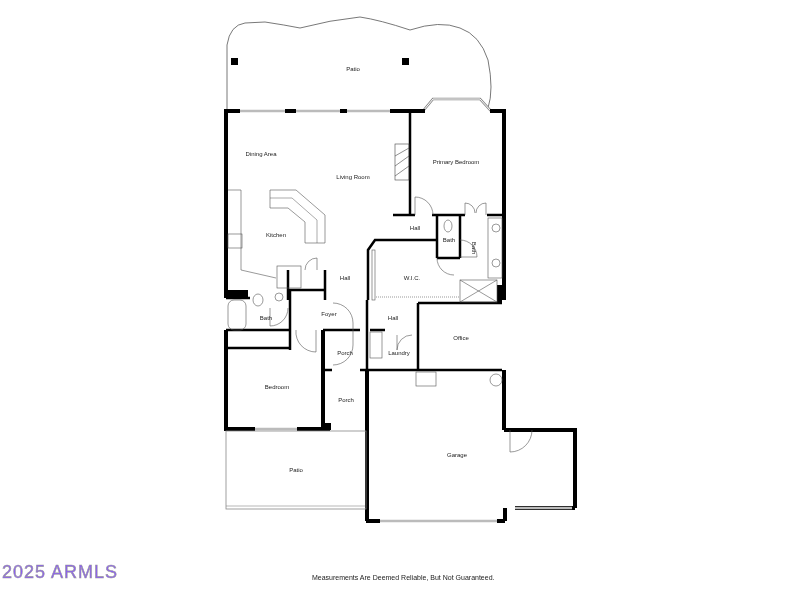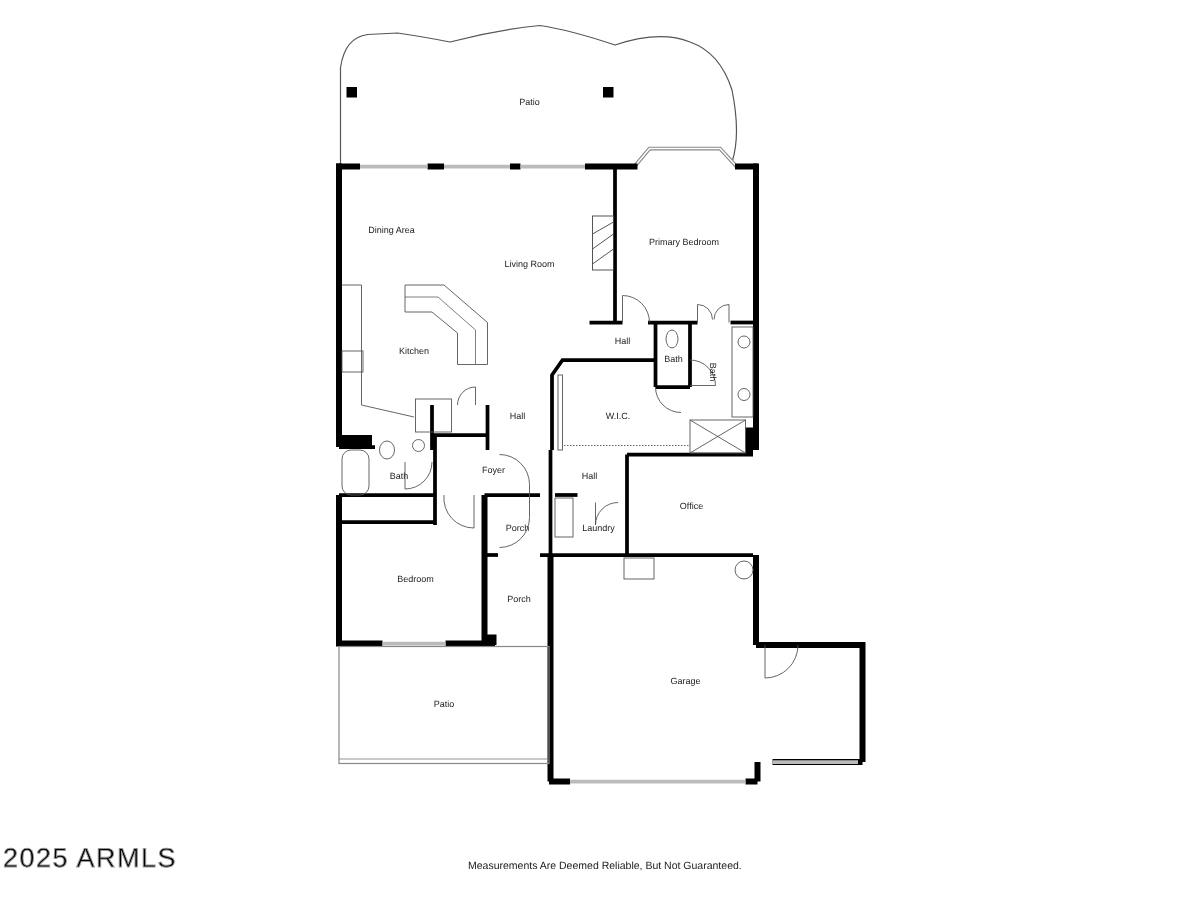--- a/index.html
+++ b/index.html
@@ -1,20 +1,20 @@
 <!DOCTYPE html>
 <html><head>
 <meta charset="utf-8">
 <style>
   html,body{margin:0;padding:0;background:#ffffff;}
   body{width:800px;height:600px;position:relative;overflow:hidden;font-family:"Liberation Sans",sans-serif;}
   #plan{position:absolute;left:0;top:0;width:800px;height:600px;}
   .lbl{position:absolute;font-size:6px;color:#222;white-space:nowrap;transform:translate(-50%,-50%);font-family:"Liberation Sans",sans-serif;}
   .lbl.v{transform:translate(-50%,-50%) rotate(90deg);}
-  .watermark{position:absolute;left:2px;top:562px;font-size:18px;color:#000000;-webkit-text-stroke:0.6px #9a9a9a;letter-spacing:1px;font-family:"Liberation Sans",sans-serif;font-weight:300;}
+  .watermark{position:absolute;left:2px;top:562px;font-size:18px;color:#8b5cf6;-webkit-text-stroke:0.6px #9a9a9a;letter-spacing:1px;font-family:"Liberation Sans",sans-serif;font-weight:300;}
   .disclaimer{position:absolute;left:312px;top:574px;font-size:7px;color:#222;font-family:"Liberation Sans",sans-serif;}
 </style>
 </head>
 <body>
 
 <svg id="plan" viewBox="0 0 800 600" xmlns="http://www.w3.org/2000/svg">
 
   <path d="M227,110 L227,45 Q230,25 245,23 L265,22 Q285,25 300,28 Q330,20 360,17 Q380,20 410,30 Q440,20 460,28 Q480,35 488,60 Q494,90 488,108" fill="none" stroke="#555" stroke-width="0.8"></path>
   <rect x="231" y="58" width="7" height="7" fill="#000"></rect>
   <rect x="402" y="58" width="7" height="7" fill="#000"></rect>

